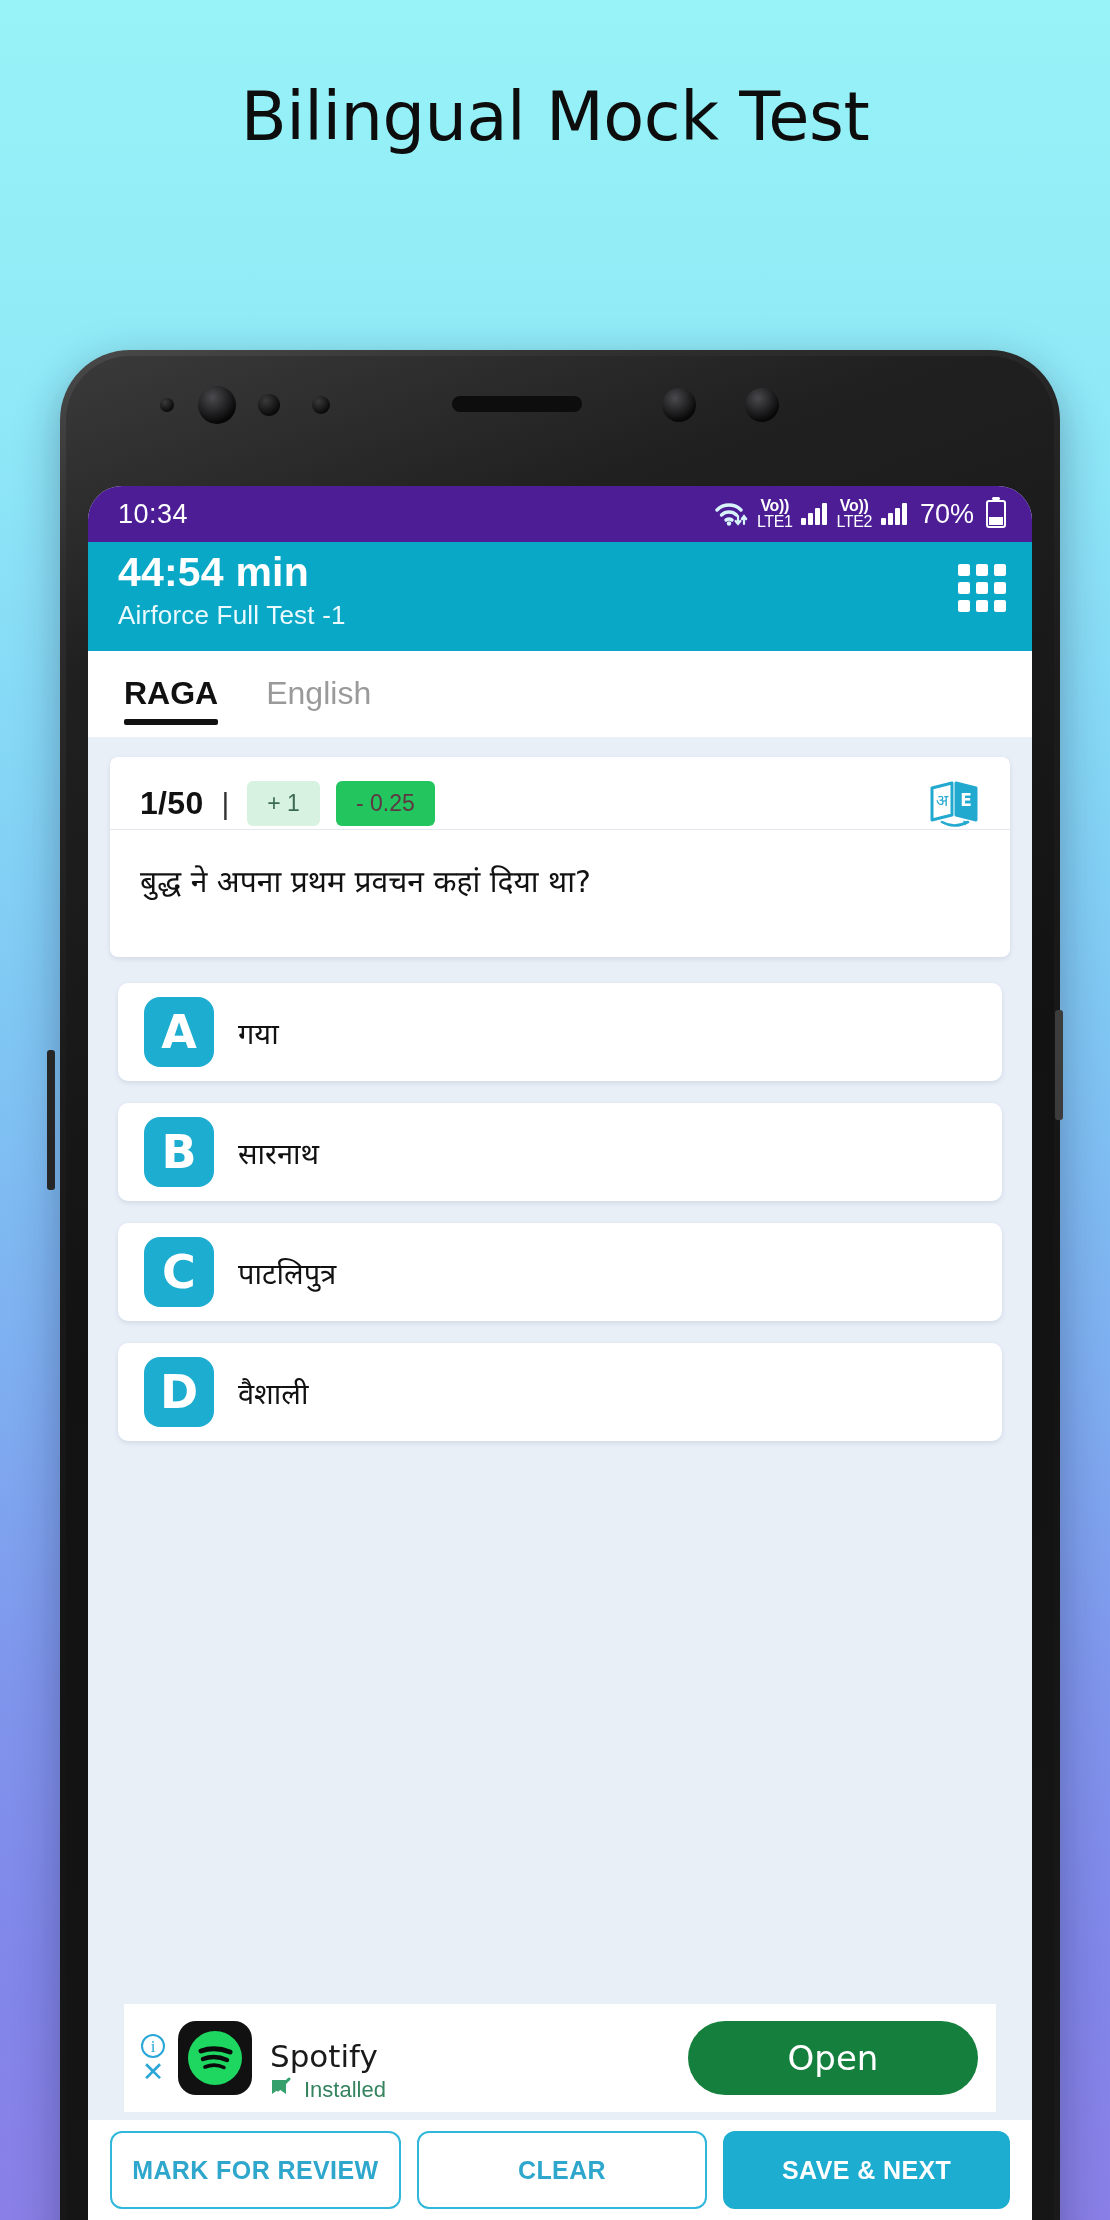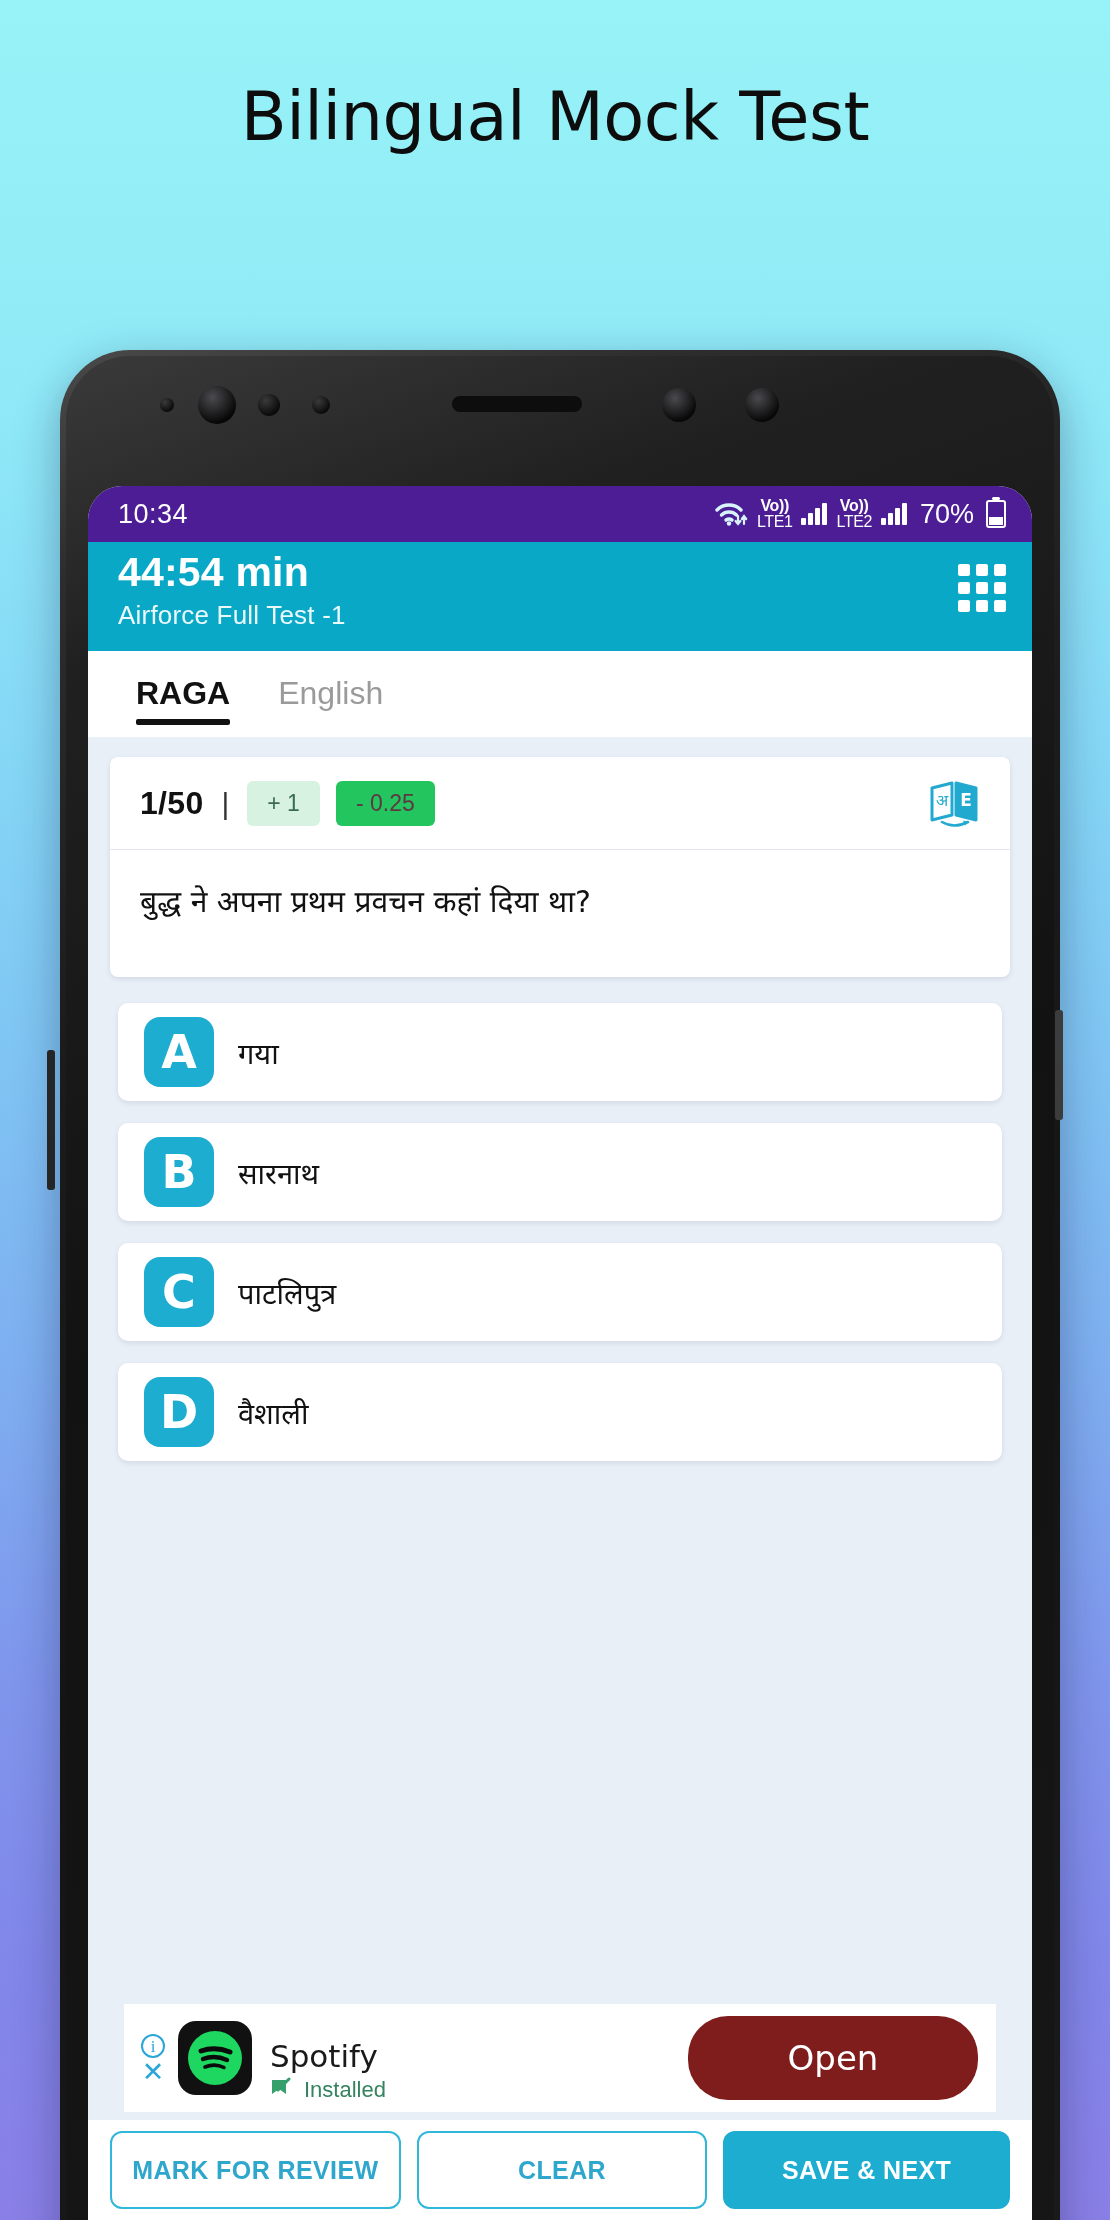--- a/index.html
+++ b/index.html
@@ -72,31 +72,31 @@
   .batt-ico:before{content:"";position:absolute;left:1px;bottom:1px;right:1px;height:35%;background:#fff;}
 
   
   .appbar{background:#09a8c6;padding:8px 26px 20px 30px;display:flex;align-items:flex-start;}
   .timer{font-size:41px;font-weight:bold;color:#fff;line-height:1.12;letter-spacing:.2px;}
   .testname{font-size:26px;color:#eafaff;margin-top:4px;letter-spacing:.2px;}
   .grid-icon{margin-left:auto;margin-top:14px;display:grid;grid-template-columns:repeat(3,12px);gap:6px;}
   .grid-icon span{display:block;width:12px;height:12px;background:#fff;border-radius:2px;}
 
   
-  .tabs{background:#fff;height:86px;display:flex;align-items:flex-start;padding:0 48px;}
+  .tabs{background:#fff;height:86px;display:flex;align-items:flex-start;padding:0 36px;}
   .tab{font-size:32px;font-weight:bold;color:#111;margin-right:48px;position:relative;height:100%;display:flex;align-items:center;}
   .tab.inactive{color:#9a9a9a;font-weight:normal;}
   .tab.active:after{content:"";position:absolute;left:0;right:0;bottom:12px;height:6px;background:#111;border-radius:2px;}
 
   
   .qcard{
     margin:20px 22px 0 22px;background:#fff;border-radius:8px;
     box-shadow:0 2px 5px rgba(60,80,120,.13);padding:0 0 0 0;
   }
-  .qhead{display:flex;align-items:center;padding:22px 30px 20px 30px;border-bottom:1px solid #e4e8ee;}
+  .qhead{display:flex;align-items:center;padding:22px 30px 0 30px;border-bottom:1px solid #e4e8ee;}
   .qnum{font-size:32px;font-weight:bold;color:#111;letter-spacing:.3px;}
   .qsep{font-size:30px;color:#333;margin:0 18px;font-weight:300;}
   .pill{font-size:23px;padding:9px 20px;border-radius:6px;margin-right:16px;}
   .pill.pos{background:#d7f2e0;color:#3b6a50;}
   .pill.neg{background:#22c55e;color:#5f3742;}
   .trans-icon{margin-left:auto;width:52px;height:50px;}
   .qbody{padding:30px 30px 54px 30px;font-size:30px;color:#111;line-height:1.45;font-family:"DejaVu Sans","Liberation Sans",sans-serif;}
 
   
   .options{margin-top:26px;padding:0 30px;}
@@ -119,22 +119,22 @@
     background:#fff;display:flex;align-items:center;padding:0 18px 0 12px;box-sizing:border-box;
   }
   .ad-marks{display:flex;flex-direction:column;gap:4px;align-items:center;width:34px;flex:none;}
   .ad-i{width:24px;height:24px;border:2px solid #2aa7d8;border-radius:50%;color:#2aa7d8;font-size:17px;line-height:22px;text-align:center;font-family:"Liberation Serif",serif;box-sizing:border-box;}
   .ad-x{color:#2aa7d8;font-size:27px;line-height:20px;font-weight:300;}
   .ad-logo{width:74px;height:74px;border-radius:18px;background:#111;display:flex;align-items:center;justify-content:center;margin-left:8px;flex:none;}
   .ad-meta{margin-left:18px;}
   .ad-title{font-size:31px;color:#1a1a1a;line-height:1.08;font-family:"DejaVu Sans",sans-serif;margin-top:27px;}
   .ad-sub{font-size:22px;color:#35835f;display:flex;align-items:center;gap:12px;margin-top:3px;}
   .ad-open{
-    margin-left:auto;background:#7f1d1d;color:#fff;border-radius:40px;
-    width:290px;height:84px;display:flex;align-items:center;justify-content:center;
+    margin-left:auto;background:#15803d;color:#fff;border-radius:40px;
+    width:290px;height:74px;display:flex;align-items:center;justify-content:center;
     font-size:34px;font-family:"DejaVu Sans",sans-serif;
   }
 
   
   .actionbar{
     position:absolute;left:0;right:0;bottom:0;height:100px;
     background:#fff;display:flex;align-items:center;gap:16px;padding:0 22px;box-sizing:border-box;text-align:right;
   }
   .abtn{
     flex:1;height:78px;border-radius:12px;display:flex;align-items:center;justify-content:center;

